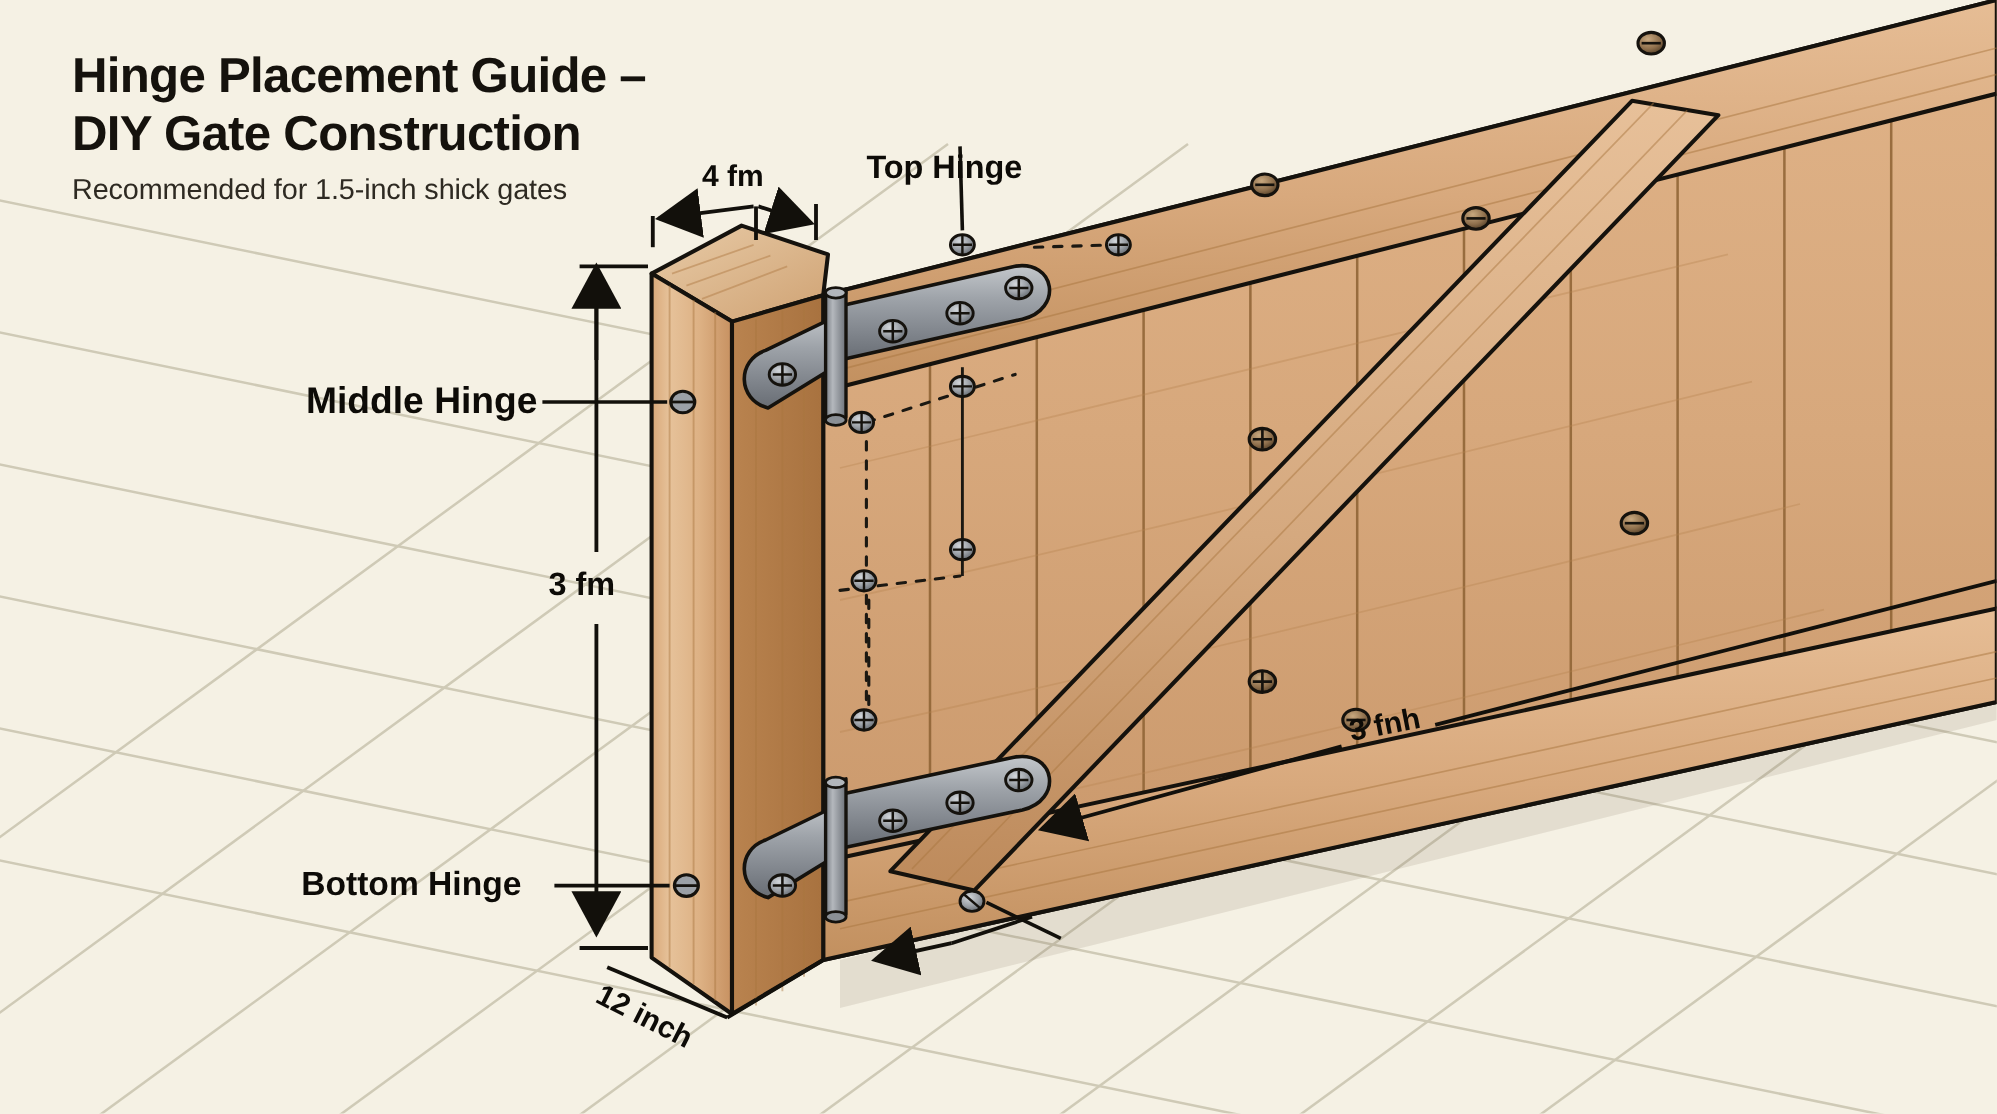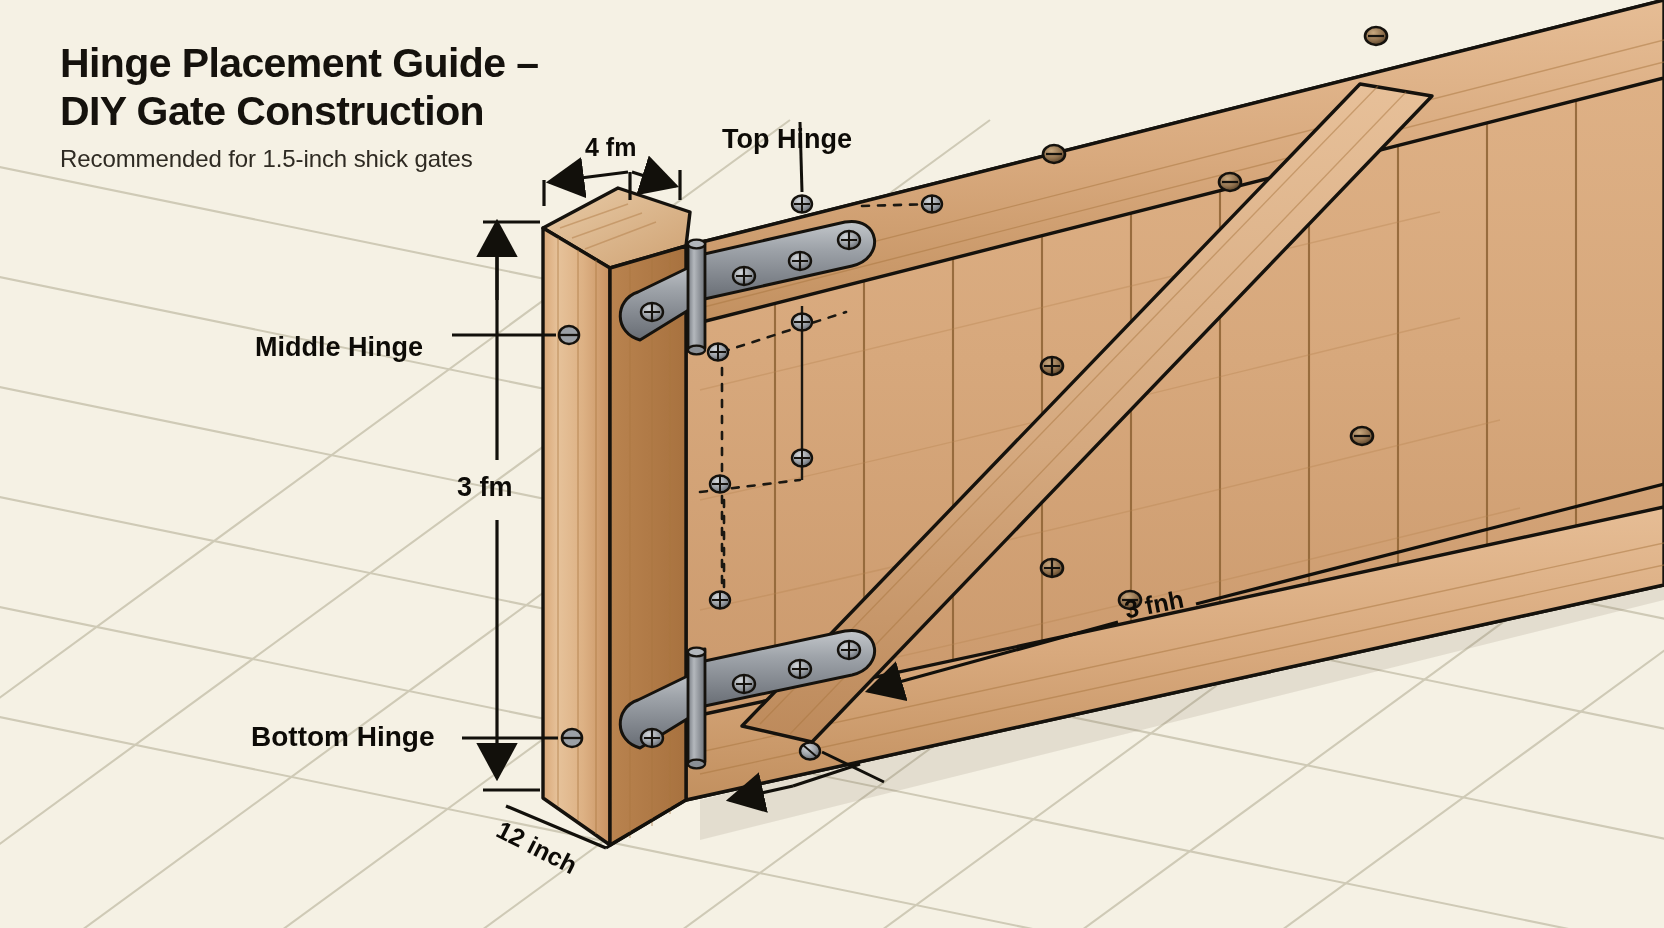--- a/index.html
+++ b/index.html
@@ -18,21 +18,21 @@
   }
   .sub{
     position:absolute;left:60px;top:145px;width:640px;
     font-size:24px;font-weight:400;color:#2e2a22;letter-spacing:-0.1px;
   }
   .lbl{
     position:absolute;font-weight:bold;color:#0d0b07;
     white-space:pre-line;line-height:1.14;
   }
   #lbl-top{left:722px;top:82px;font-size:27px;margin-top:42px;}
-  #lbl-mid{left:255px;top:332px;font-size:27px;}
+  #lbl-mid{left:255px;top:316px;font-size:31px;}
   #lbl-bot{left:251px;top:721px;font-size:28px;}
   #lbl-note{left:873px;top:760px;font-size:25px;}
   #dim-w{left:585px;top:133px;font-size:25px;font-weight:bold;}
   #dim-h{left:457px;top:472px;font-size:27px;font-weight:bold;}
   #dim-l{position:absolute;left:1122px;top:596px;font-size:25px;font-weight:bold;
          transform:rotate(-11deg);transform-origin:left top;}
   #dim-d{position:absolute;left:505px;top:815px;font-size:25px;font-weight:bold;
          transform:rotate(27deg);transform-origin:left top;}
 </style>
 </head>

